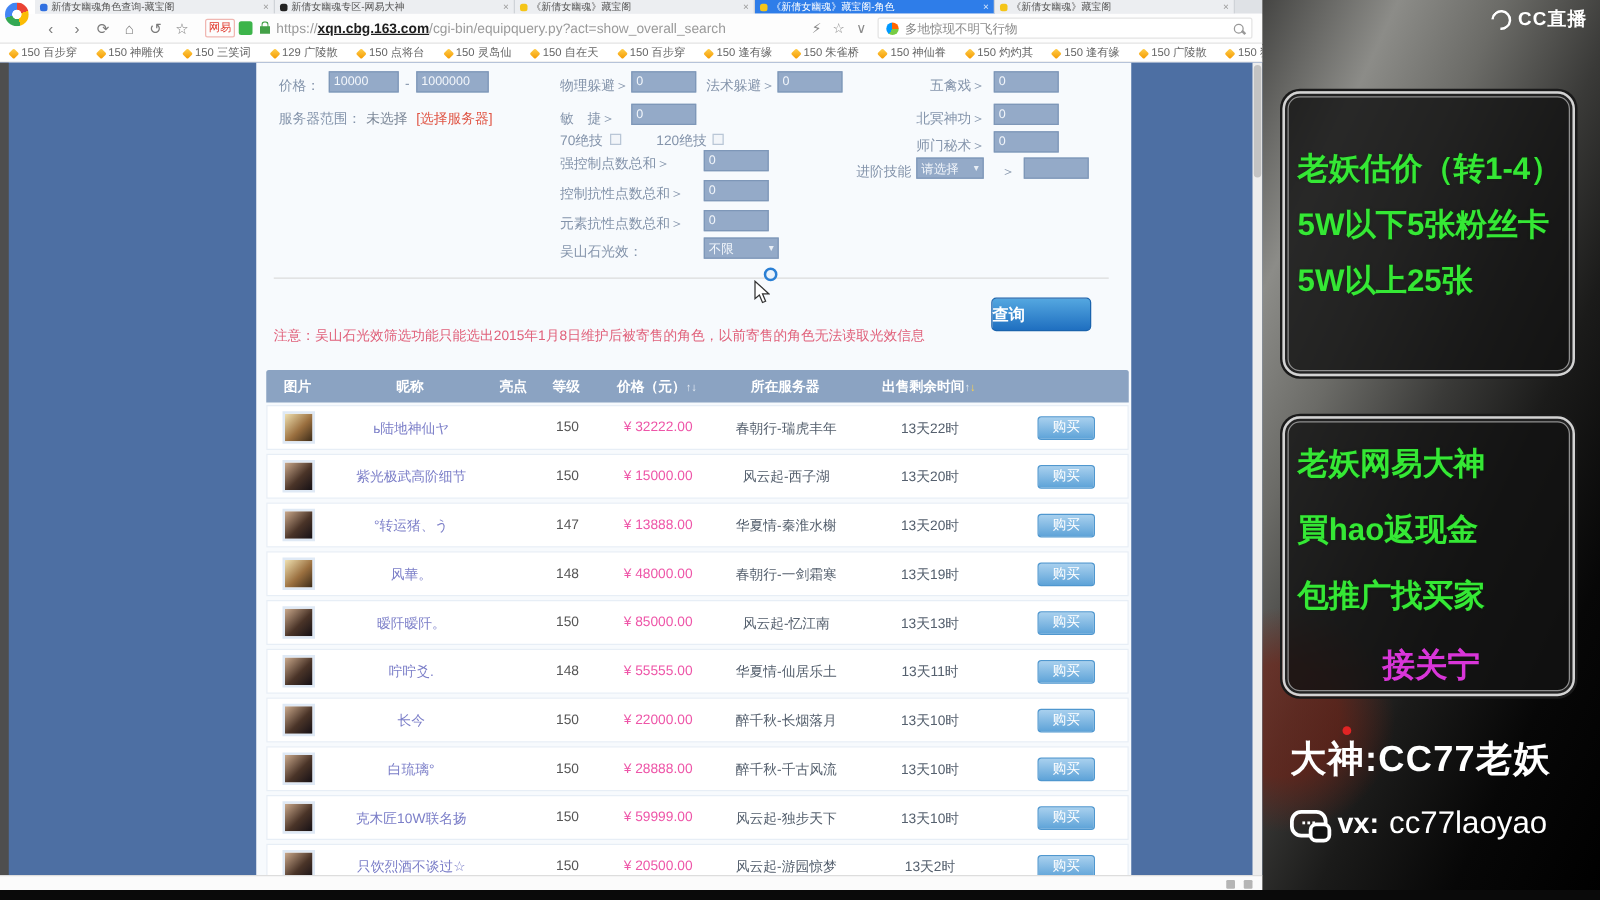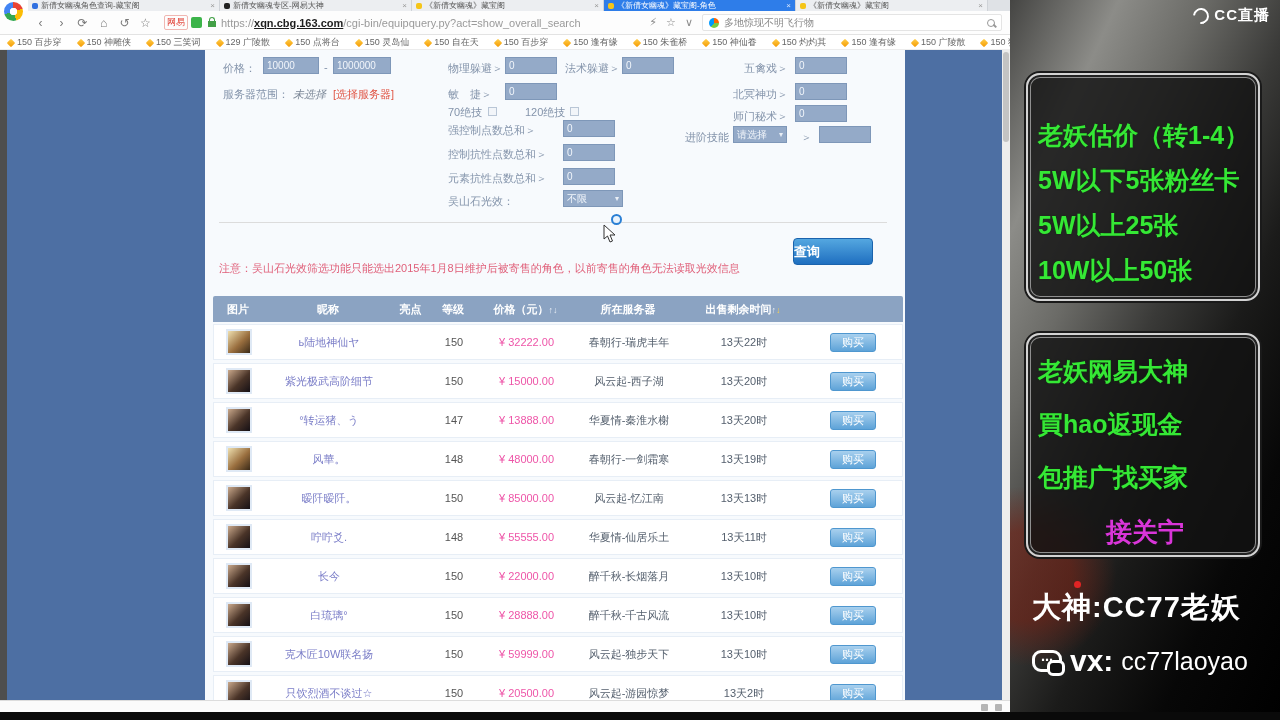--- a/index.html
+++ b/index.html
@@ -67,21 +67,21 @@
   #content { position:absolute; left:205px; top:0; width:700px; height:650px; background:#f7fafd; overflow:hidden; }
 
   .flabel { position:absolute; font-size:11px; color:#8494ab; white-space:nowrap; }
   .f-input { position:absolute; height:17px; background:#94aac8; border:1px solid #7e97b8;
     color:#f2f6fb; font-size:10px; padding:0 3px; font-family:inherit; }
   .fsel { position:absolute; height:17px; background:#94aac8; border:1px solid #7e97b8;
     color:#f2f6fb; font-size:10px; display:flex; align-items:center; justify-content:space-between; padding:0 3px; }
   .fsel .car { font-size:8px; color:#e8eef5; }
   .cbx { position:absolute; width:9px; height:9px; background:#f2f5f9; border:1px solid #b9c6d6; }
   .red-link { color:#e05545; }
-  .gray-val { color:#7a8696;font-style:italic; }
+  .gray-val { color:#7a8696; }
 
   #divider { position:absolute; left:14px; top:172px; width:668px; height:1px; background:#dcdcdc; }
   #spinner { position:absolute; left:406px; top:164px; width:11px; height:11px; border-radius:50%;
     border:2.5px solid #2a7fd4; background:#eaf3fc; }
   #cursor { position:absolute; left:398px; top:174px; }
   #notice { position:absolute; left:14px; top:211px; font-size:11px; color:#e0607a; white-space:nowrap; }
   #submit-btn { position:absolute; left:588px; top:188px; width:80px; height:27px; border-radius:4px;
     background:linear-gradient(#54a7e0,#1f6fc0); border:1px solid #1a63ad; color:#fff;
     font-size:13px; font-weight:bold; line-height:25px; }
 
@@ -134,21 +134,21 @@
   .pink-line { color:#d935d9; text-align:center; font-size:26px; line-height:56px; font-weight:bold; }
 
   #ov-footer-title { position:absolute; left:22px; top:588px; color:#fff; font-size:29px;
     font-weight:bold; letter-spacing:1px; white-space:nowrap; }
   #dot-red { position:absolute; left:64px; top:581px; width:7px; height:7px; border-radius:50%; background:#e02424; }
   #vx-row { position:absolute; left:22px; top:644px; display:flex; align-items:center; gap:8px; }
   #chat-icon { width:30px; height:22px; border:3px solid #fff; border-radius:9px; position:relative;
     color:#fff; font-size:12px; text-align:center; line-height:14px; font-weight:bold; }
   #chat-icon:after { content:""; position:absolute; right:-6px; bottom:-7px; width:12px; height:10px;
     border:3px solid #fff; border-radius:6px; background:#111; }
-  #vx-label { color:#fff; font-size:30px; font-weight:bold; }
+  #vx-label { color:#fff; font-size:23px; font-weight:bold; }
   #vx-value { color:#fff; font-size:25px; }
 </style>
 </head>
 <body>
 
 <div id="screen">
   <div id="browser">
     <div id="browser-logo"></div>
     <div id="tabstrip">
         <div class="tab">
@@ -453,21 +453,20 @@
 
   <div id="overlay">
     <div id="cc-logo">
       <span id="cc-ring"></span>
       <span id="cc-logo-text">CC直播</span>
     </div>
     <div id="panel-estimate" class="gpanel">
         <div class="gline">老妖估价（转1-4）</div>
         <div class="gline">5W以下5张粉丝卡</div>
         <div class="gline">5W以上25张</div>
-        <div class="gline">10W以上50张</div>
       </div>
     <div id="panel-promo" class="gpanel">
         <div class="gline">老妖网易大神</div>
         <div class="gline">買hao返现金</div>
         <div class="gline">包推广找买家</div>
         <div class="pink-line">接关宁</div>
       </div>
     <div id="dot-red"></div>
     <div id="ov-footer-title">大神:CC77老妖</div>
     <div id="vx-row">

